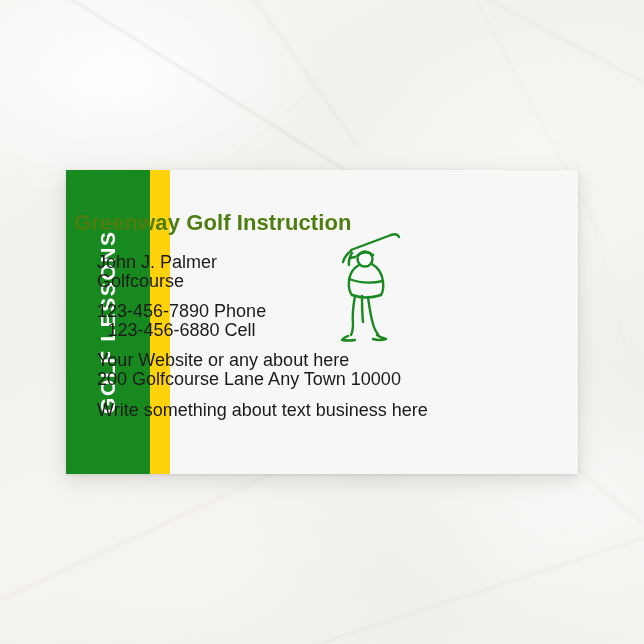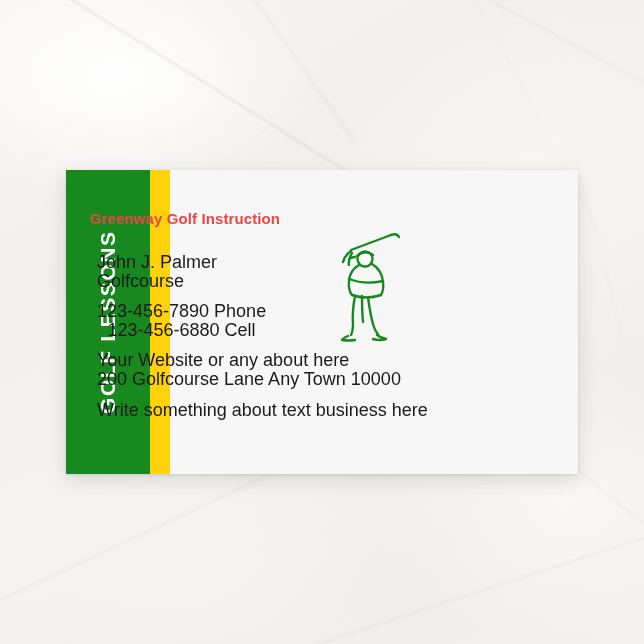--- a/index.html
+++ b/index.html
@@ -87,25 +87,25 @@
     font-size: 21px;
     font-weight: bold;
     letter-spacing: 1.6px;
     white-space: nowrap;
     writing-mode: vertical-rl;
     transform: rotate(180deg);
   }
 
   .title {
     position: absolute;
-    left: 24px;
+    left: 8px;
     top: 40px;
-    font-size: 15px;
+    font-size: 22px;
     font-weight: bold;
-    color: #ef4444;
+    color: #4d7c0f;
     letter-spacing: .1px;
   }
 
   .block {
     position: absolute;
     left: 31px;
     color: #1b1b1b;
     font-size: 18px;
     line-height: 19px;
   }

